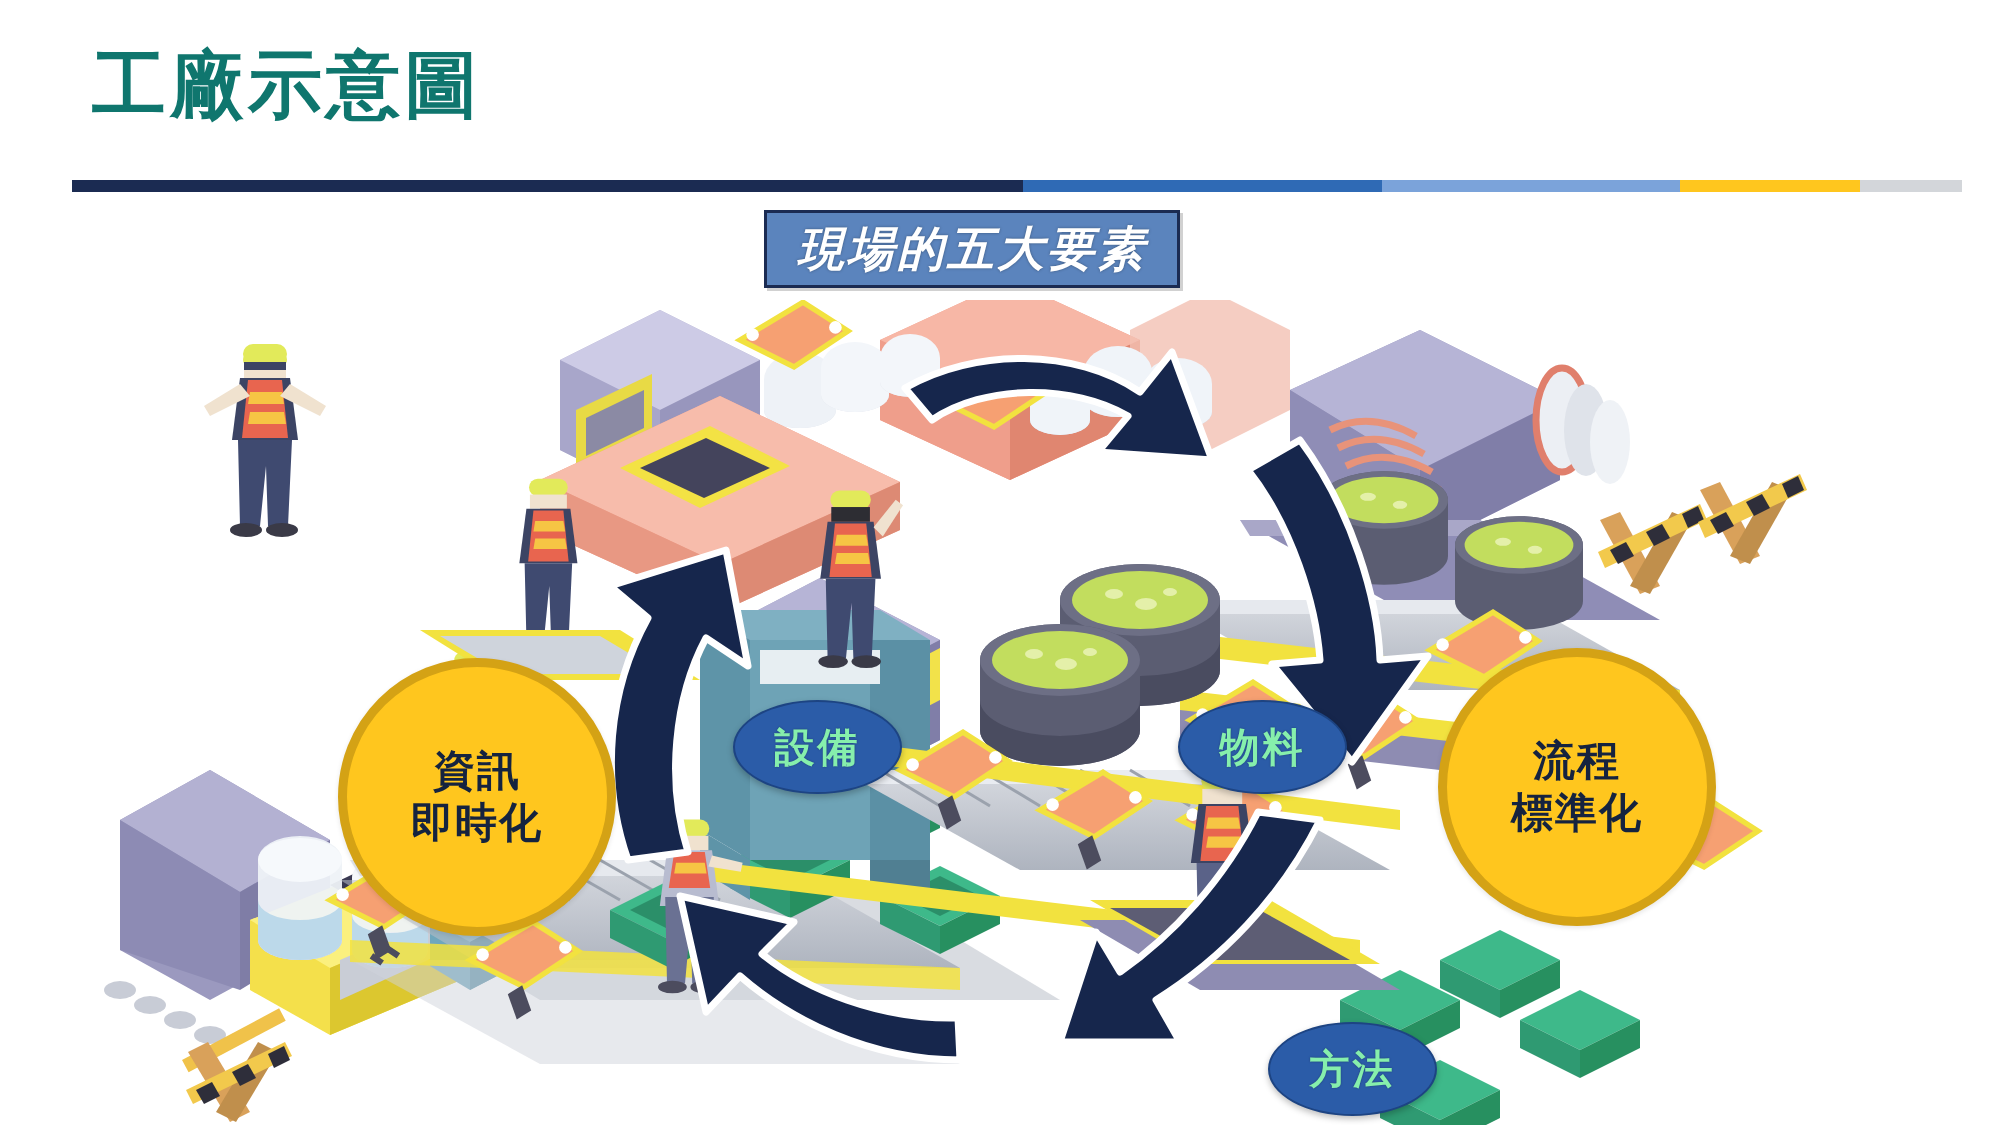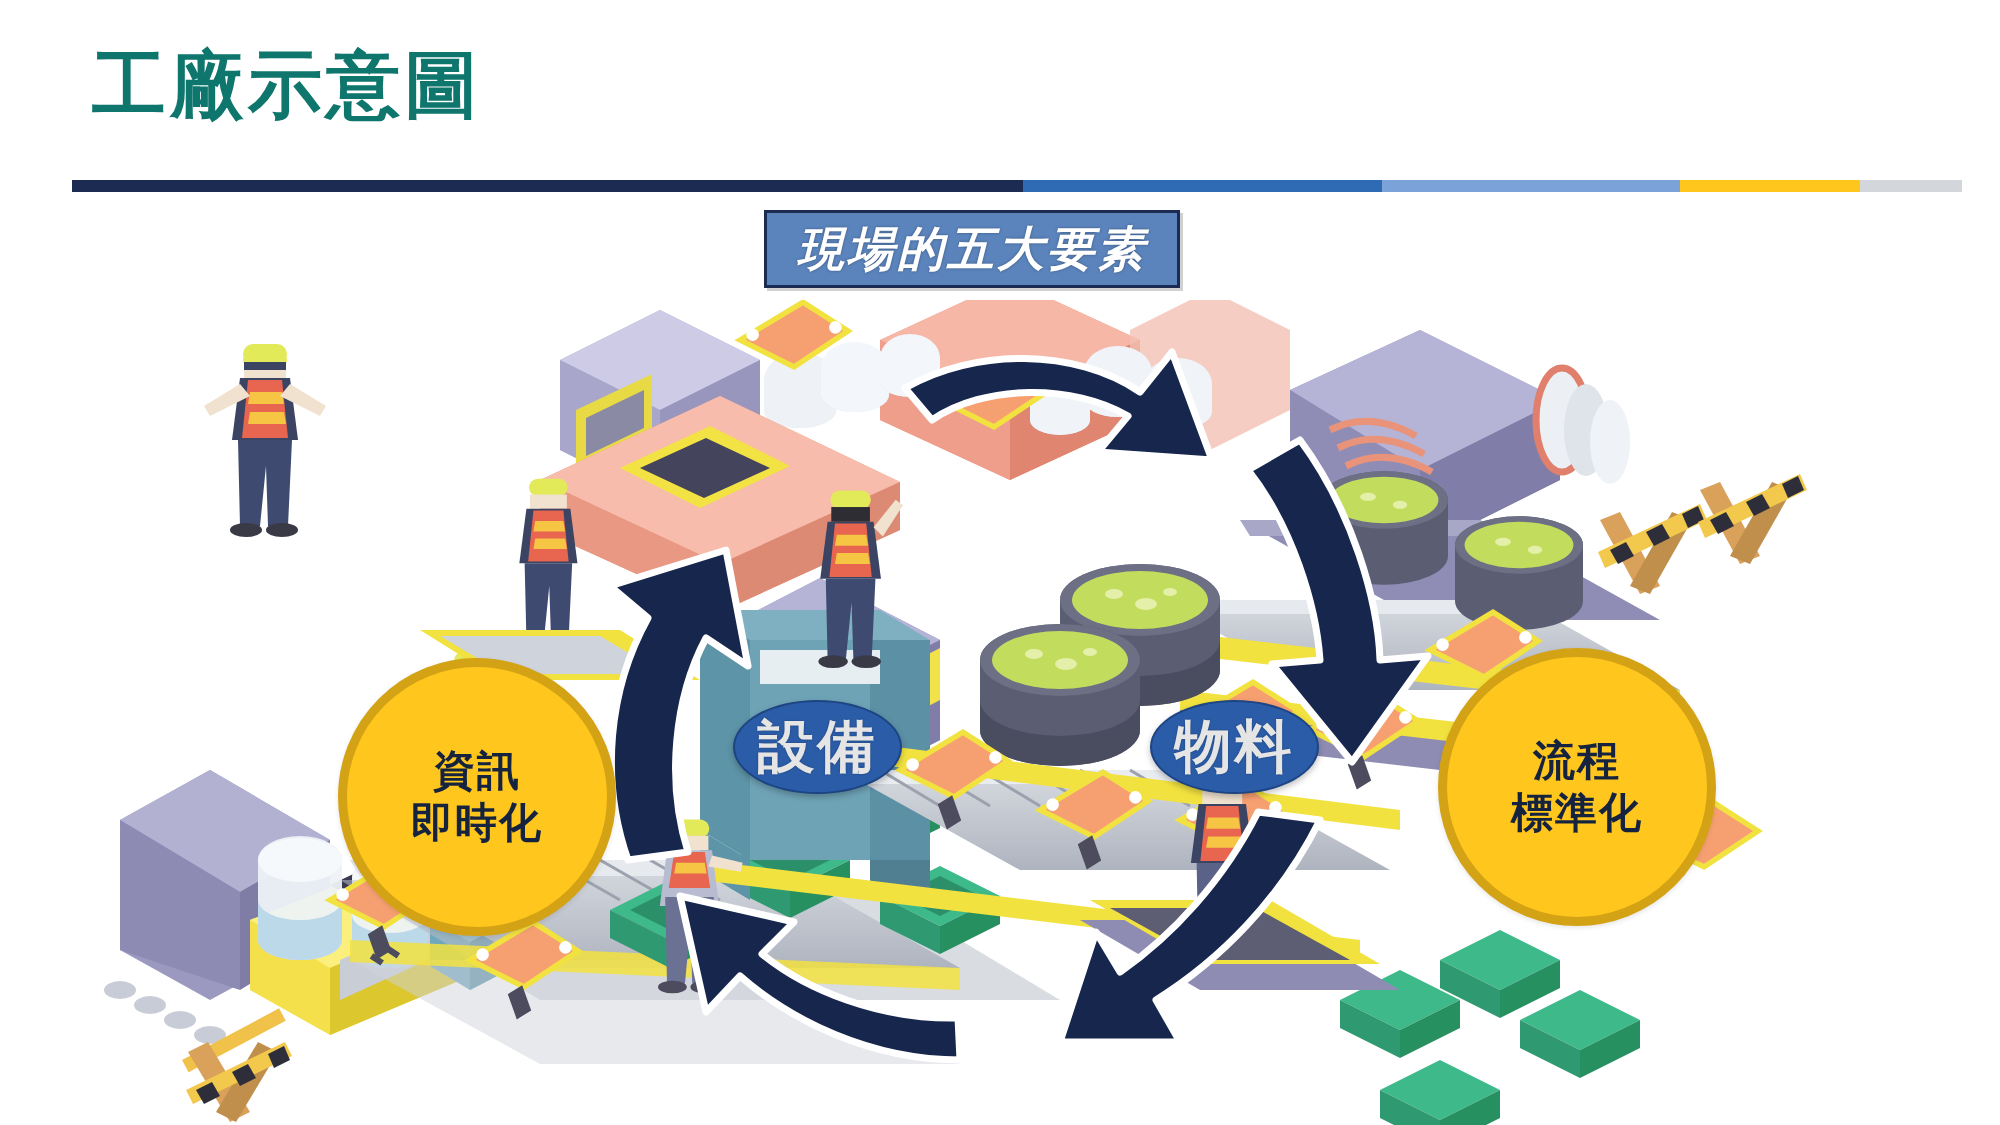--- a/index.html
+++ b/index.html
@@ -69,29 +69,29 @@
   .c-tl{left:338px;top:358px;width:278px;height:278px;}
   .c-tr{left:1438px;top:348px;width:278px;height:278px;}
 
   
   .pill{
     position:absolute;
     border-radius:50%;
     background:#2B5CA8;
     border:2px solid #1d4483;
     display:flex;align-items:center;justify-content:center;
-    color:#e5e5e5;
-    font-weight:bold;font-size:57px;
+    color:#86efac;
+    font-weight:bold;font-size:40px;
     letter-spacing:3px;
     white-space:nowrap;
     box-shadow:0 3px 6px rgba(0,0,0,.25);
     text-shadow:0 0 2px rgba(0,0,0,.35);
   }
   .p-equip{left:733px;top:400px;width:165px;height:90px;}
-  .p-mat{left:1150px;top:400px;width:165px;height:90px;}
+  .p-mat{left:1178px;top:400px;width:165px;height:90px;}
   .p-method{left:1268px;top:722px;width:165px;height:90px;}
   .p-people{left:635px;top:728px;width:165px;height:90px;}
 
   svg{display:block;}
 </style>
 </head>
 <body>
 
 <div class="slide">
 
@@ -616,16 +616,17 @@
       <div>流程</div>
       <div>標準化</div>
     </div>
     <div class="circle c-tl">
       <div>資訊</div>
       <div>即時化</div>
     </div>
 
     <div class="pill p-equip">設備</div>
     <div class="pill p-mat">物料</div>
+    <div class="pill p-method">方法</div>
 
 
   </div>
 </div>
 
 </body></html>

